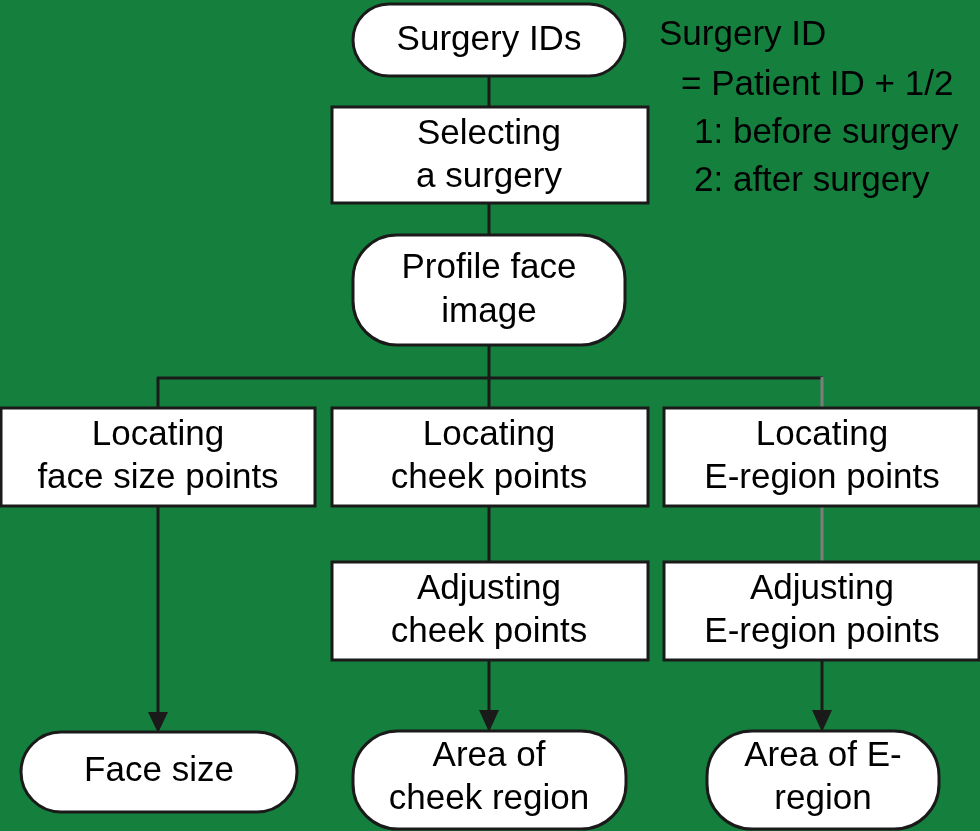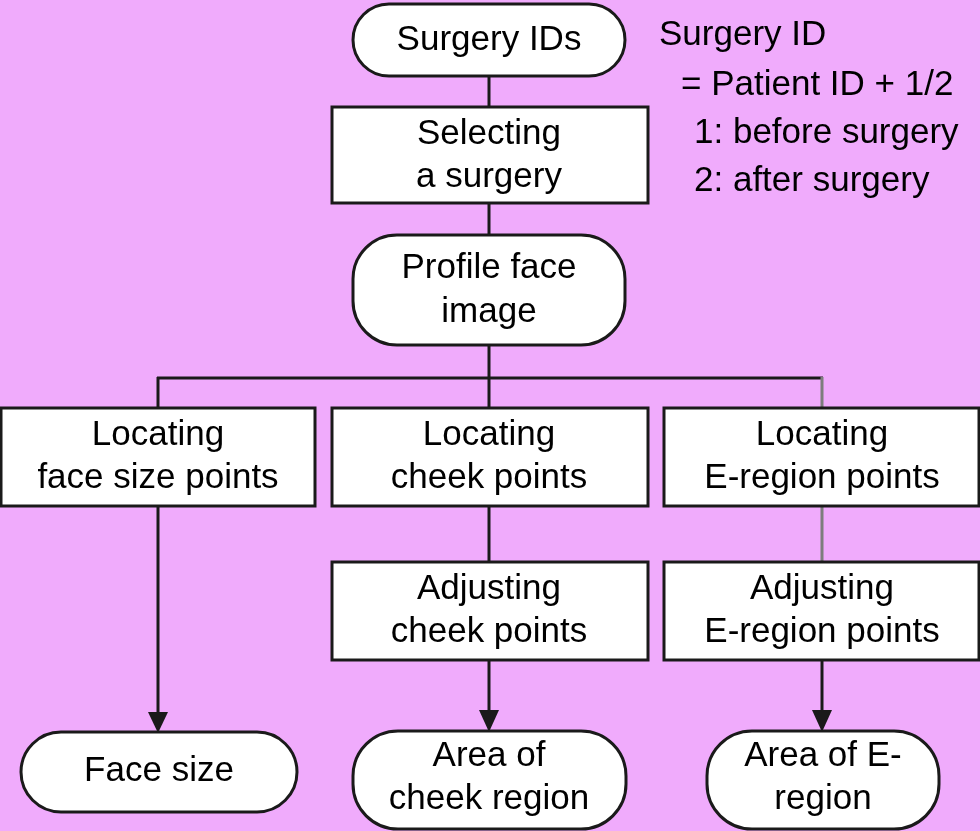--- a/index.html
+++ b/index.html
@@ -11,21 +11,21 @@
   body {
     width: 980px;
     height: 831px;
     overflow: hidden;
     font-family: "Liberation Sans", sans-serif;
   }
   #diagram-root {
     position: relative;
     width: 980px;
     height: 831px;
-    background: #f0abfc;
+    background: #15803d;
   }
   svg#flow-svg {
     display: block;
     width: 980px;
     height: 831px;
   }
   .node-shape {
     fill: #ffffff;
     stroke: #1a1a1a;
     stroke-width: 3;

